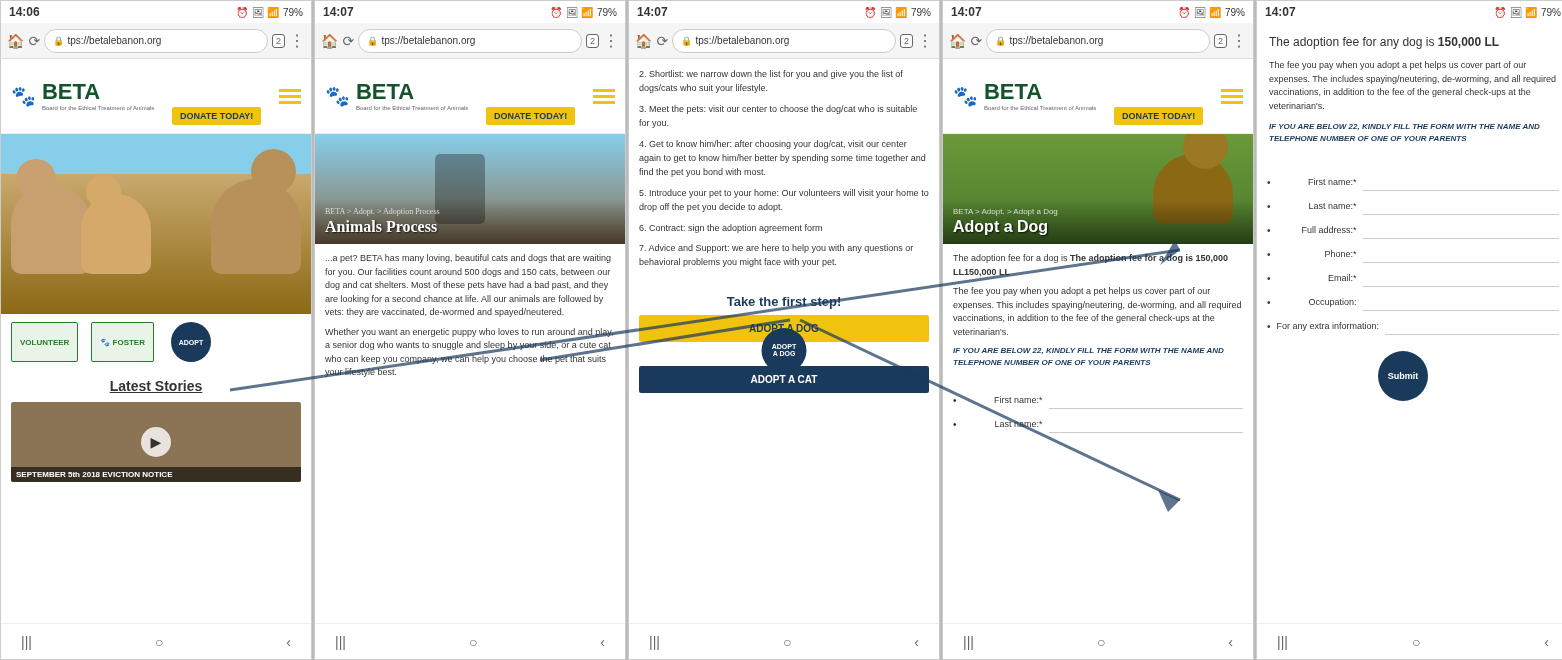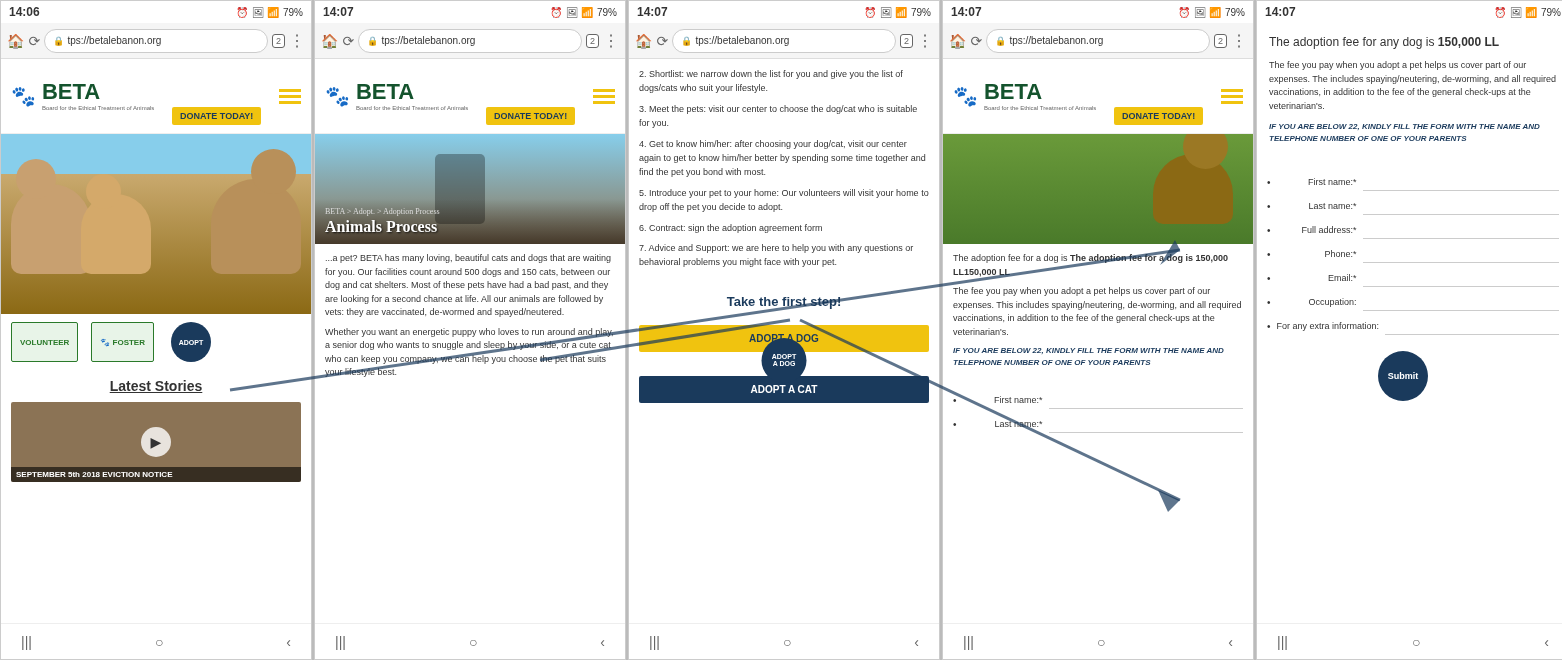--- a/index.html
+++ b/index.html
@@ -261,21 +261,21 @@
     
     .cta-section {
       padding: 10px;
       text-align: center;
       background: #fff;
     }
     .cta-title {
       font-size: 13px;
       font-weight: bold;
       color: #1a3a5c;
-      margin-bottom: 16px;
+      margin-bottom: 6px;
     }
     .adopt-dog-btn {
       background: #f0c30f;
       color: #1a3a5c;
       font-size: 10px;
       font-weight: bold;
       padding: 8px 20px;
       border-radius: 2px;
       display: block;
       width: 100%;
@@ -618,20 +618,24 @@
         </div>
       </div>
 
       <div class="hero" style="height:110px;">
         <div class="dog-scene">
           <div style="position:absolute;bottom:0;left:0;width:100%;height:100%;background:linear-gradient(to bottom,#6a9a3a,#4a7a2a);"></div>
 
           <div style="position:absolute;bottom:20px;right:20px;width:80px;height:70px;background:#8B6914;border-radius:40px 40px 10px 10px;"></div>
           <div style="position:absolute;bottom:75px;right:25px;width:45px;height:45px;background:#9B7824;border-radius:50%;"></div>
         </div>
+        <div class="hero-overlay">
+          <div class="breadcrumb">BETA  &gt;  Adopt.  &gt;  Adopt a Dog</div>
+          <div class="hero-title">Adopt a Dog</div>
+        </div>
       </div>
 
       <div class="body-text">
         <p>The adoption fee for a dog is <strong>The adoption fee for a dog is 150,000 LL</strong><span style="font-weight:bold;">150,000 LL</span></p>
         <p>The fee you pay when you adopt a pet helps us cover part of our expenses. This includes spaying/neutering, de-worming, and all required vaccinations, in addition to the fee of the general check-ups at the veterinarian's.</p>
         <p style="font-style:italic;font-weight:bold;color:#1a3a5c;font-size:8px;text-transform:uppercase;">IF YOU ARE BELOW 22, KINDLY FILL THE FORM WITH THE NAME AND TELEPHONE NUMBER OF ONE OF YOUR PARENTS</p>
       </div>
       <div class="form-section">
         <div class="form-field">
           <span class="field-bullet">•</span>

